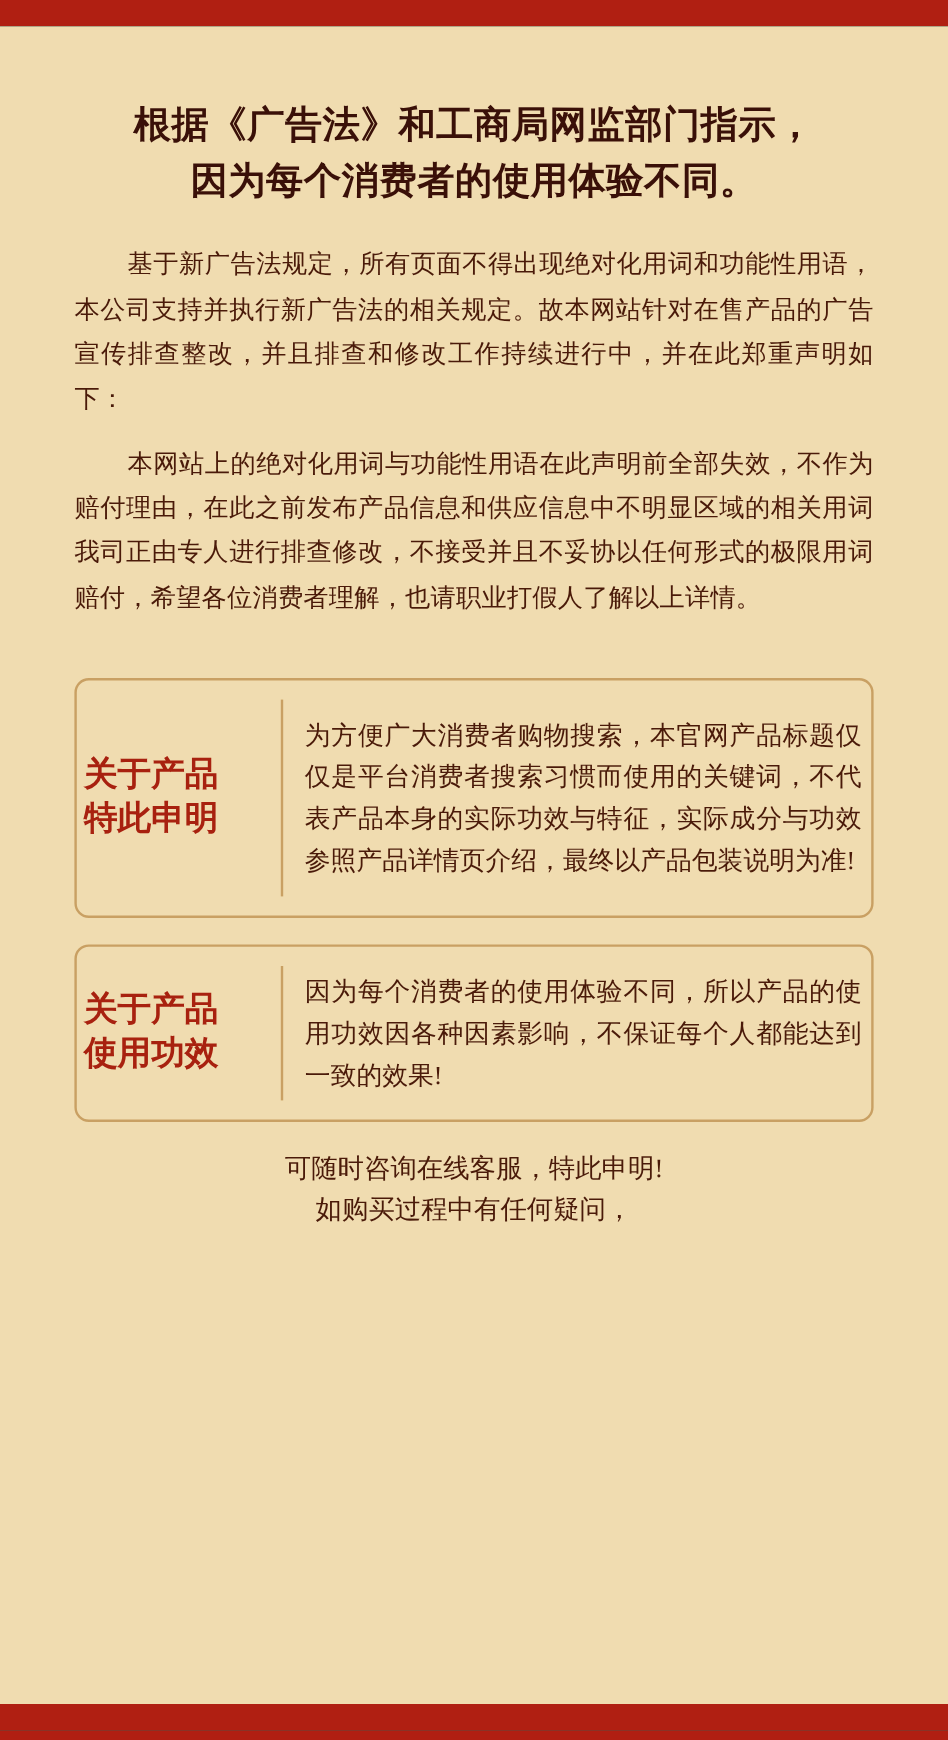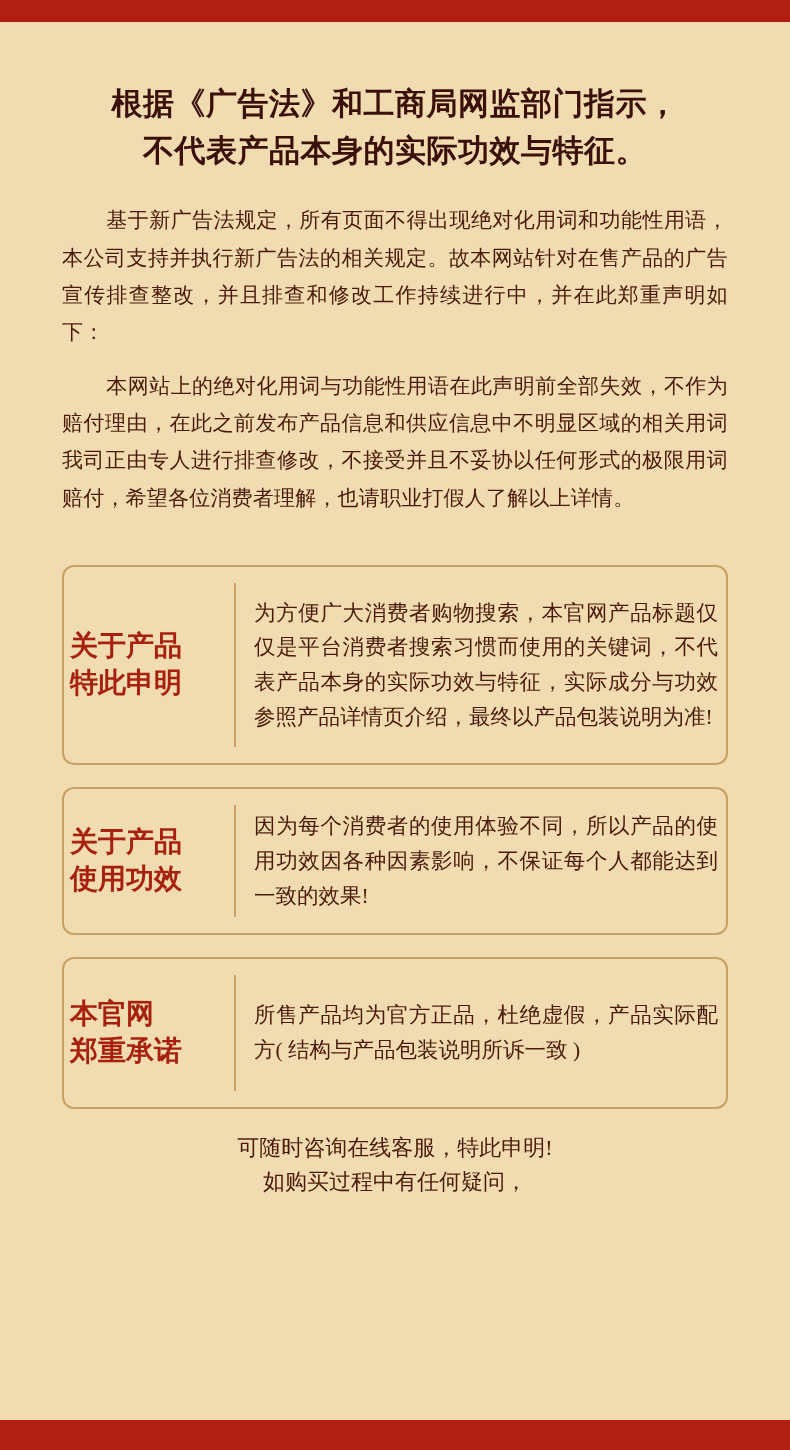--- a/index.html
+++ b/index.html
@@ -134,21 +134,21 @@
 <body>
 
 <div class="page">
 
   <div class="top-bar"></div>
 
   <div class="panel">
 
     <h1 class="headline">
       <span class="l1">根据《广告法》和工商局网监部门指示，</span>
-      <span class="l2">不代表产品本身的实际功效与特征。</span>
+      <span class="l2">因为每个消费者的使用体验不同。</span>
     </h1>
 
     <p class="body-block first"><span class="indent"></span><span>基于新广告法规定，所有页面不得出现绝对化用词和功能性用语，本公司支持并执行新广告法的相关规定。故本网站针对在售产品的广告宣传排查整改，并且排查和修改工作持续进行中，并在此郑重声明如下：</span></p>
 
     <p class="body-block second"><span class="indent"></span><span>本网站上的绝对化用词与功能性用语在此声明前全部失效，不作为赔付理由，在此之前发布产品信息和供应信息中不明显区域的相关用词我司正由专人进行排查修改，不接受并且不妥协以任何形式的极限用词赔付，希望各位消费者理解，也请职业打假人了解以上详情。</span></p>
 
     <div class="cards">
 
       <div class="card c1">
         <div class="label">
@@ -161,28 +161,20 @@
 
       <div class="card c2">
         <div class="label">
           <span>关于产品</span>
           <span>使用功效</span>
         </div>
         <div class="divider"></div>
         <div class="text">因为每个消费者的使用体验不同，所以产品的使用功效因各种因素影响，不保证每个人都能达到一致的效果!</div>
       </div>
 
-      <div class="card c3">
-        <div class="label">
-          <span>本官网</span>
-          <span>郑重承诺</span>
-        </div>
-        <div class="divider"></div>
-        <div class="text">所售产品均为官方正品，杜绝虚假，产品实际配方( 结构与产品包装说明所诉一致 )</div>
-      </div>
 
     </div>
 
     <div class="footer">
       <span>可随时咨询在线客服，特此申明!</span>
       <span>如购买过程中有任何疑问，</span>
     </div>
 
   </div>
 

